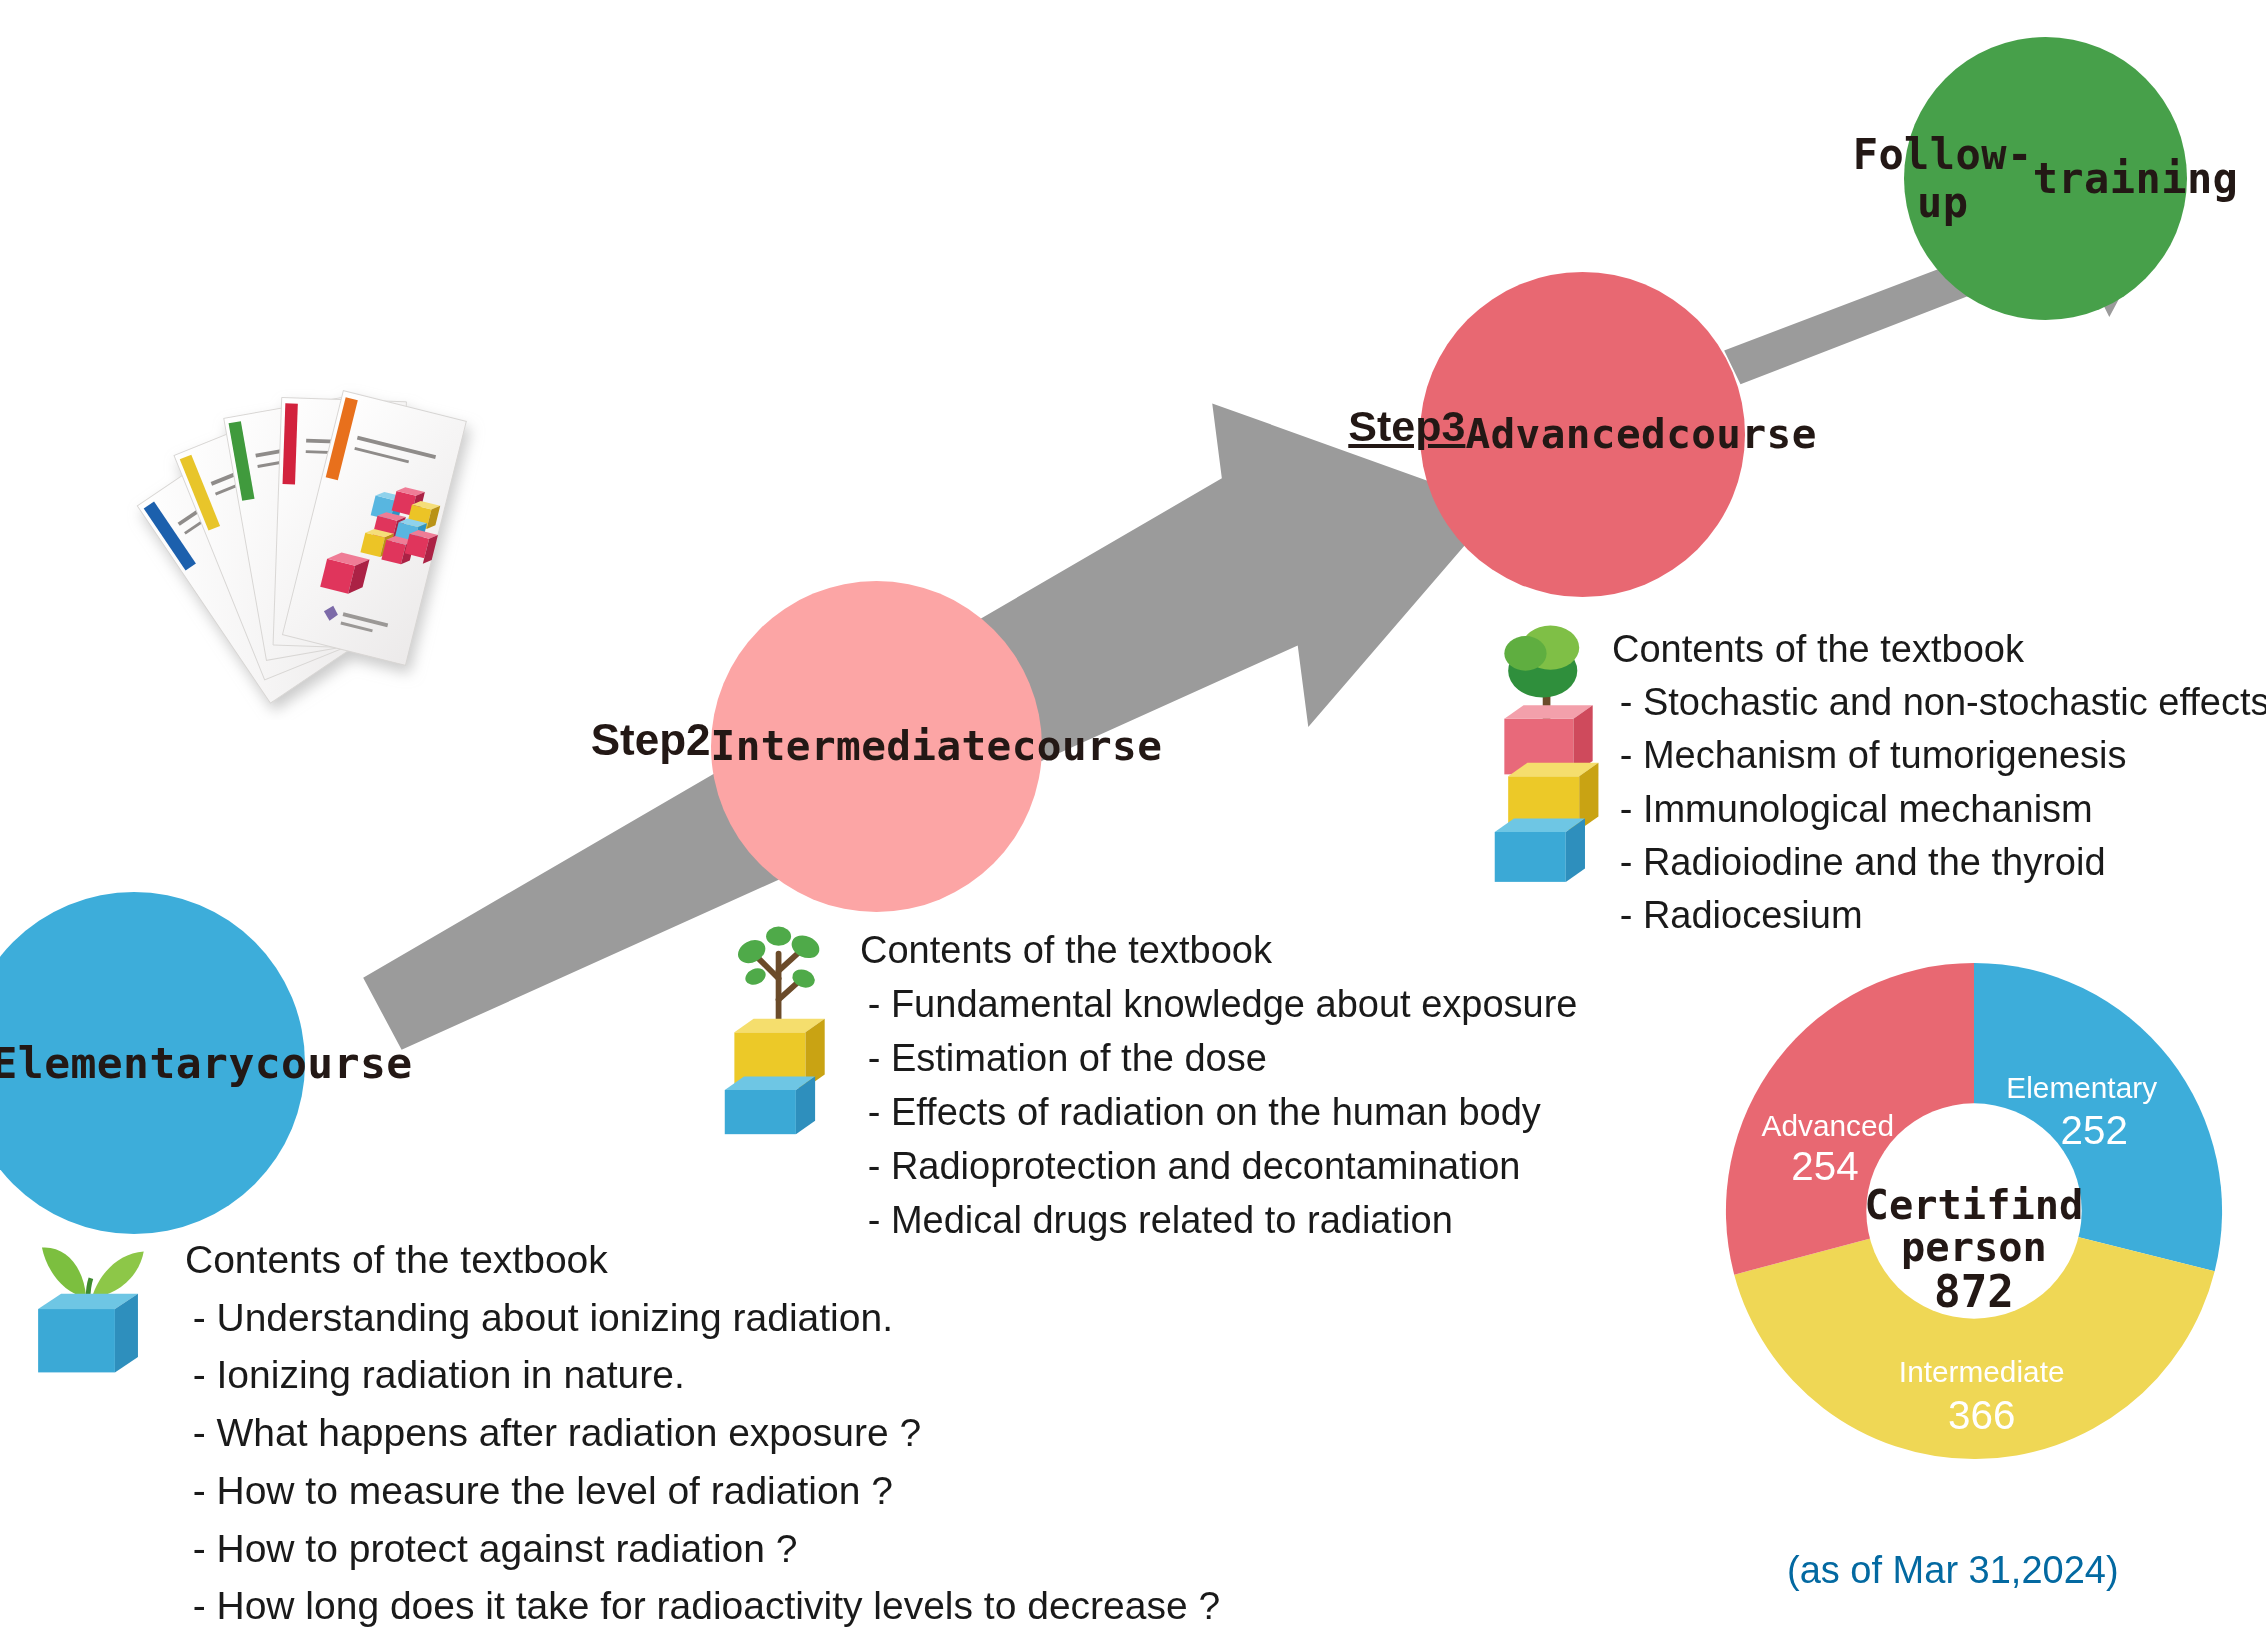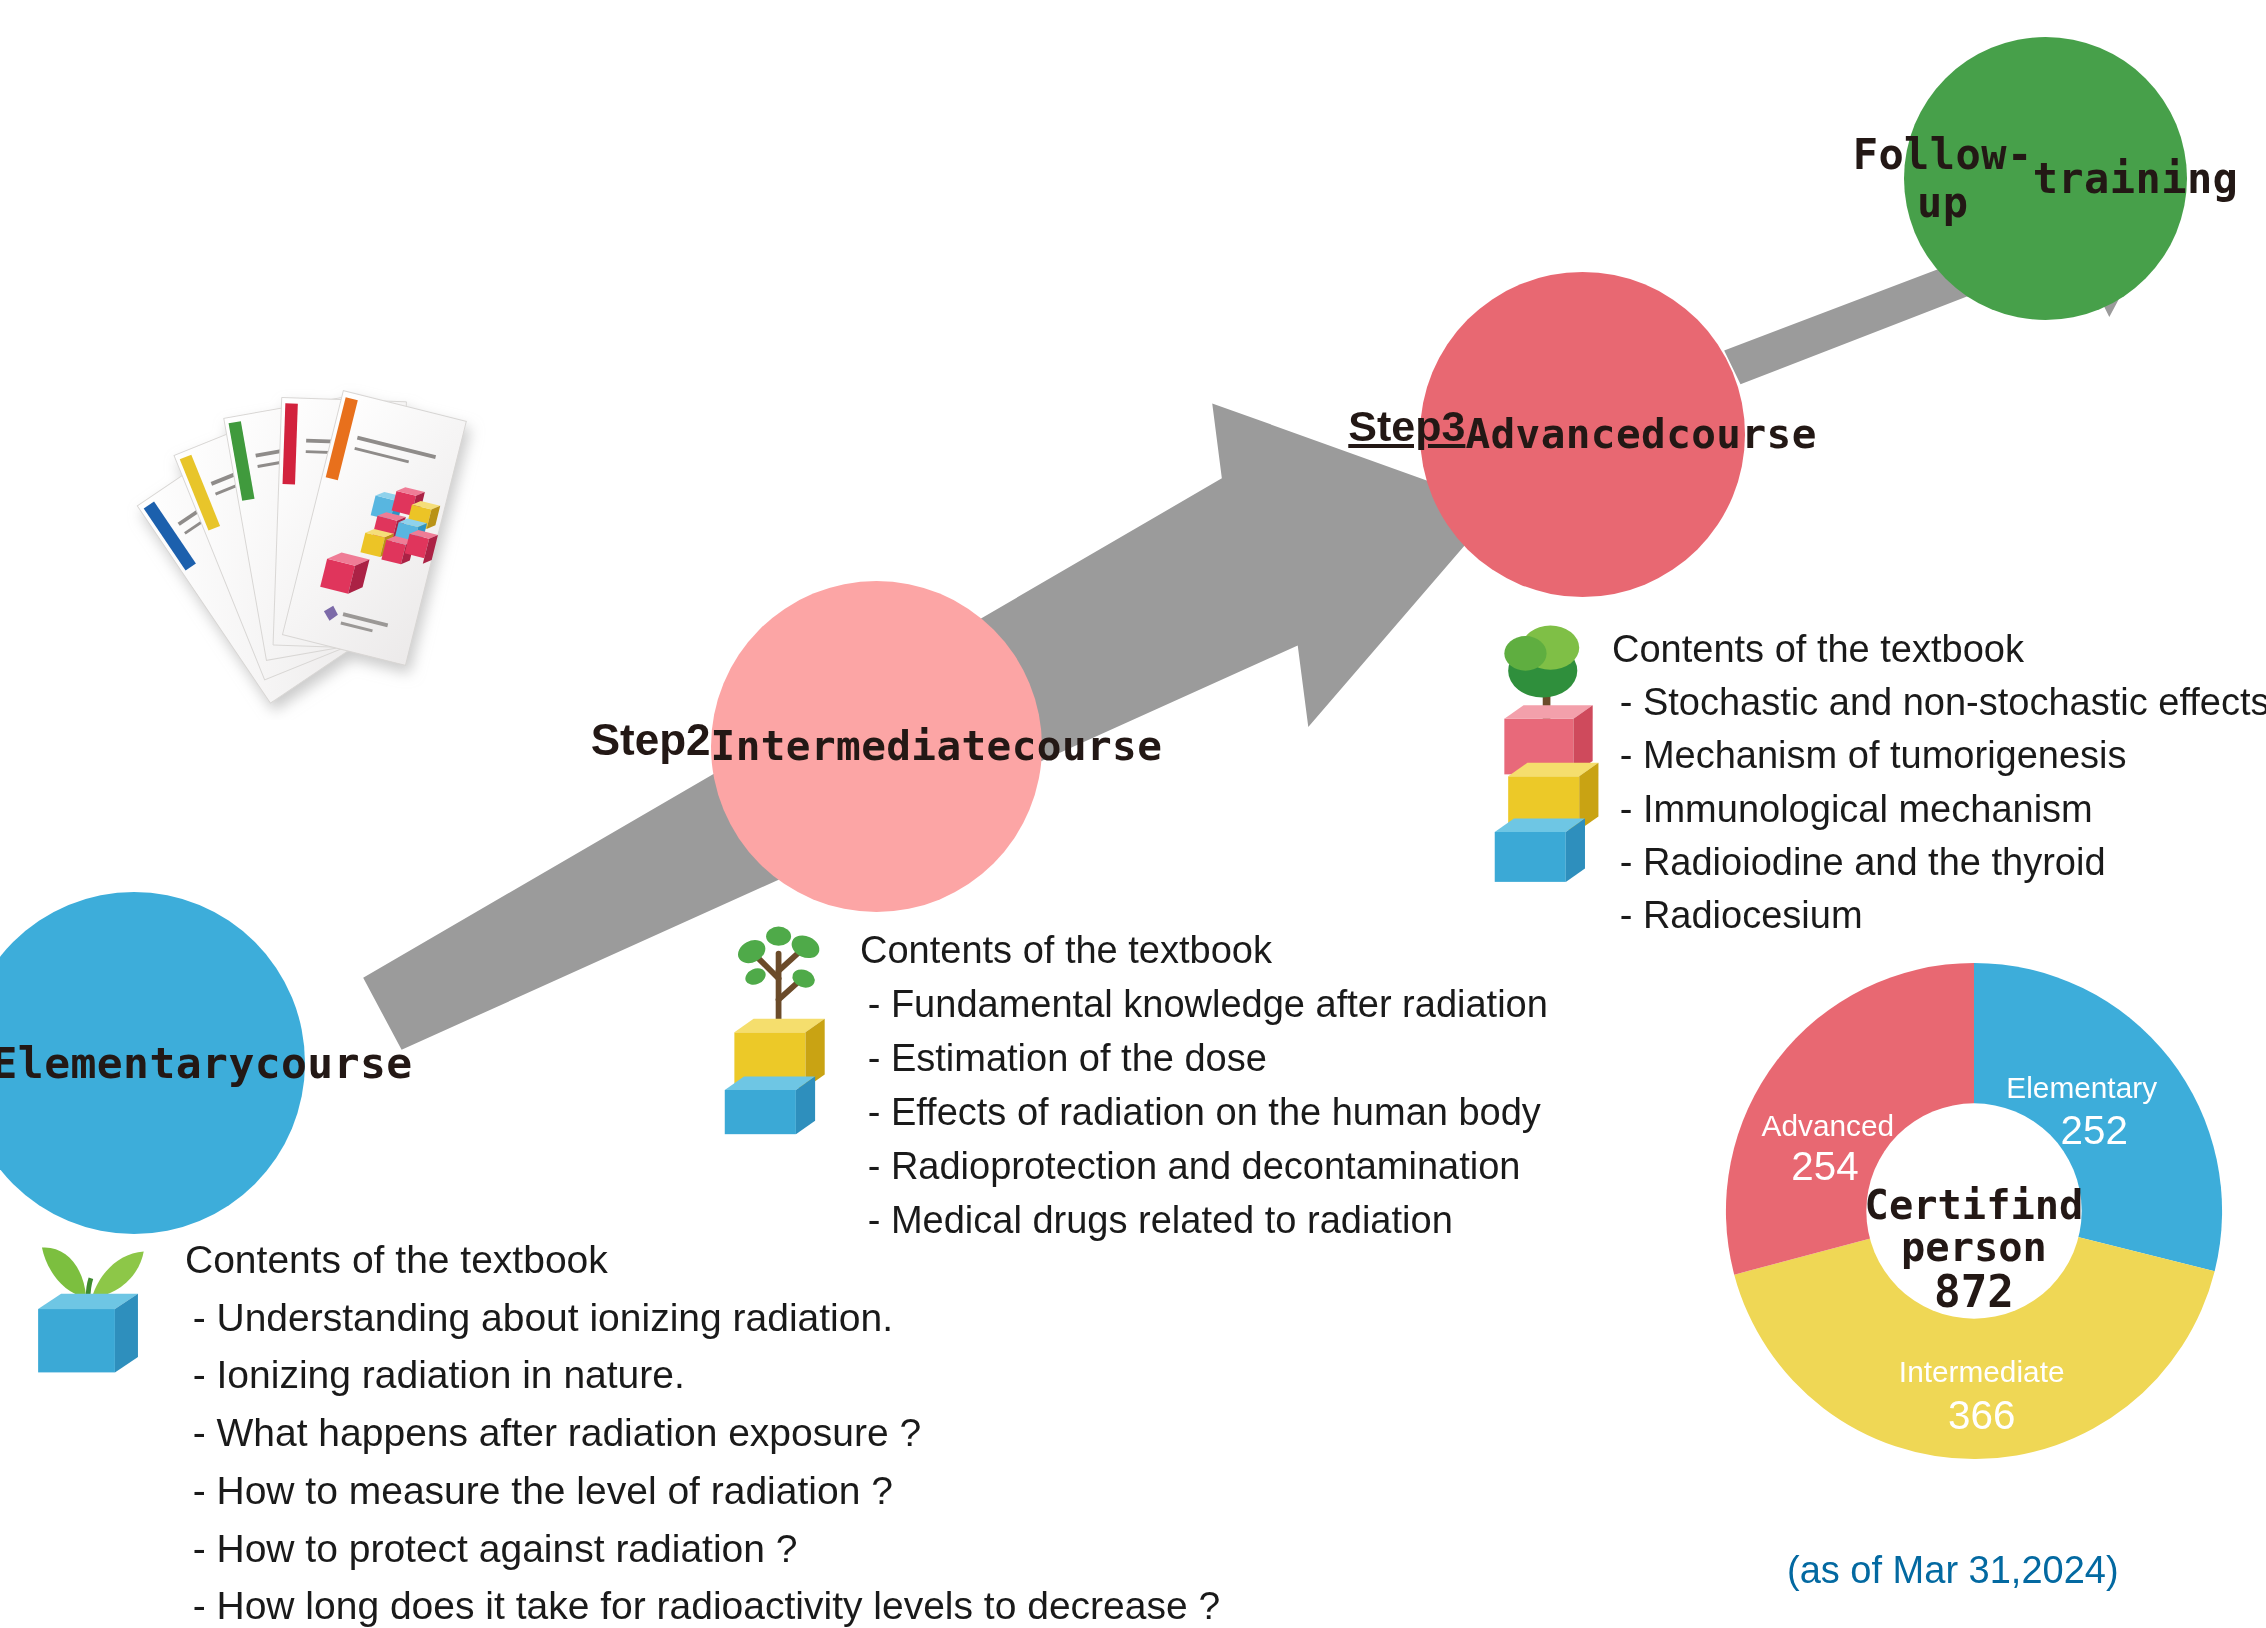--- a/index.html
+++ b/index.html
@@ -266,21 +266,21 @@
     <span class="li">- Understanding about ionizing radiation.</span>
     <span class="li">- Ionizing radiation in nature.</span>
     <span class="li">- What happens after radiation exposure ?</span>
     <span class="li">- How to measure the level of radiation ?</span>
     <span class="li">- How to protect against radiation ?</span>
     <span class="li">- How long does it take for radioactivity levels to decrease ?</span>
   </div>
 
   <div class="contents" id="contents-step2">
     <span class="hd">Contents of the textbook</span>
-    <span class="li">- Fundamental knowledge after radiation</span>
+    <span class="li">- Fundamental knowledge about exposure</span>
     <span class="li">- Estimation of the dose</span>
     <span class="li">- Effects of radiation on the human body</span>
     <span class="li">- Radioprotection and decontamination</span>
     <span class="li">- Medical drugs related to radiation</span>
   </div>
 
   <div class="contents" id="contents-step3">
     <span class="hd">Contents of the textbook</span>
     <span class="li">- Stochastic and non-stochastic effects</span>
     <span class="li">- Mechanism of tumorigenesis</span>

